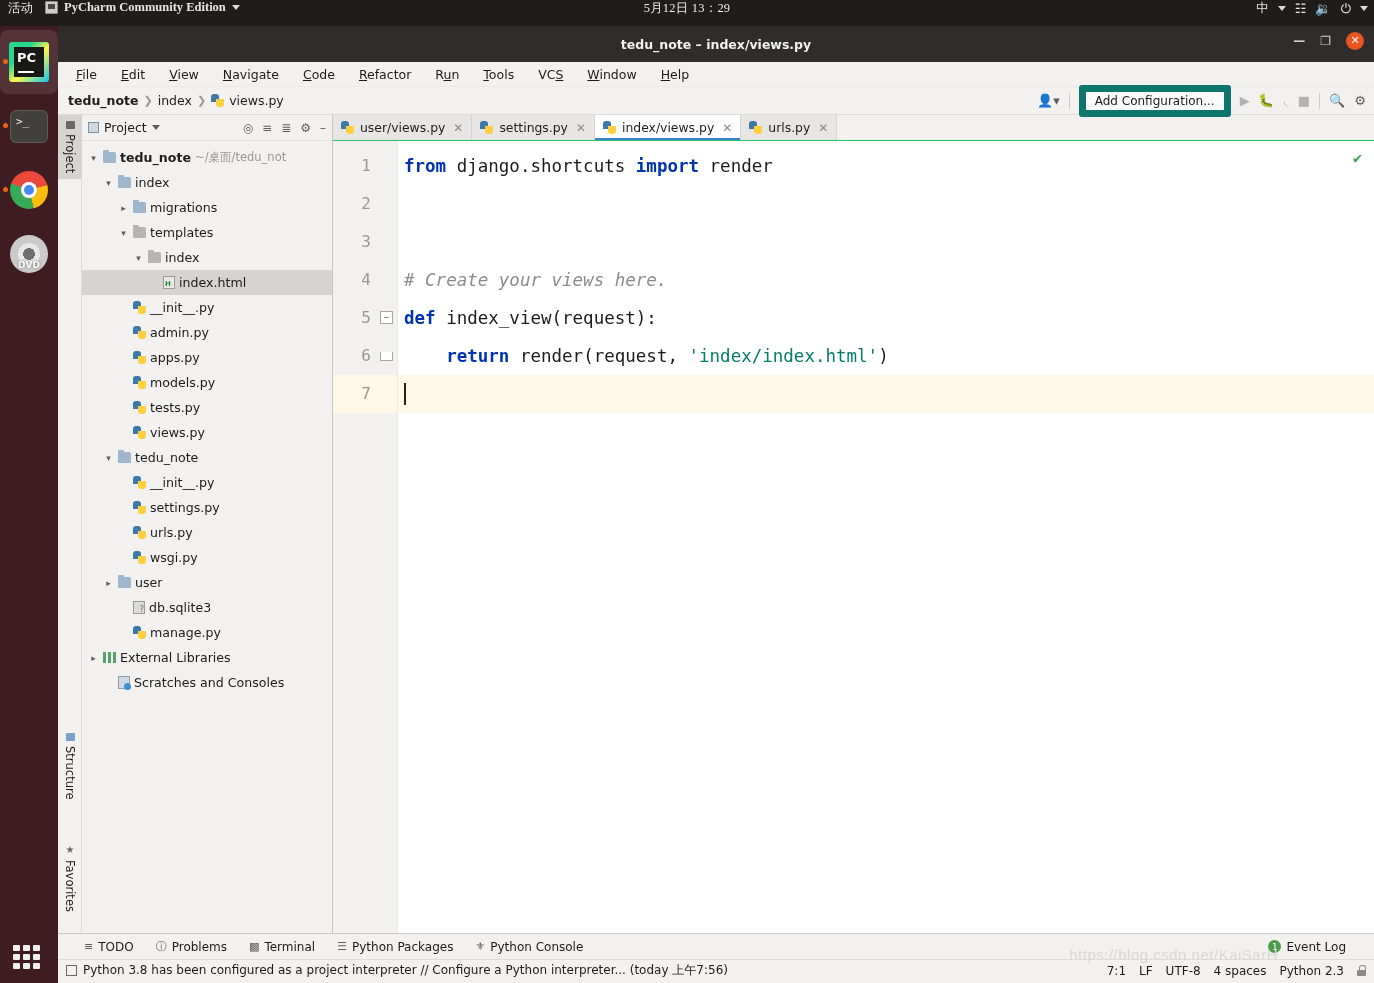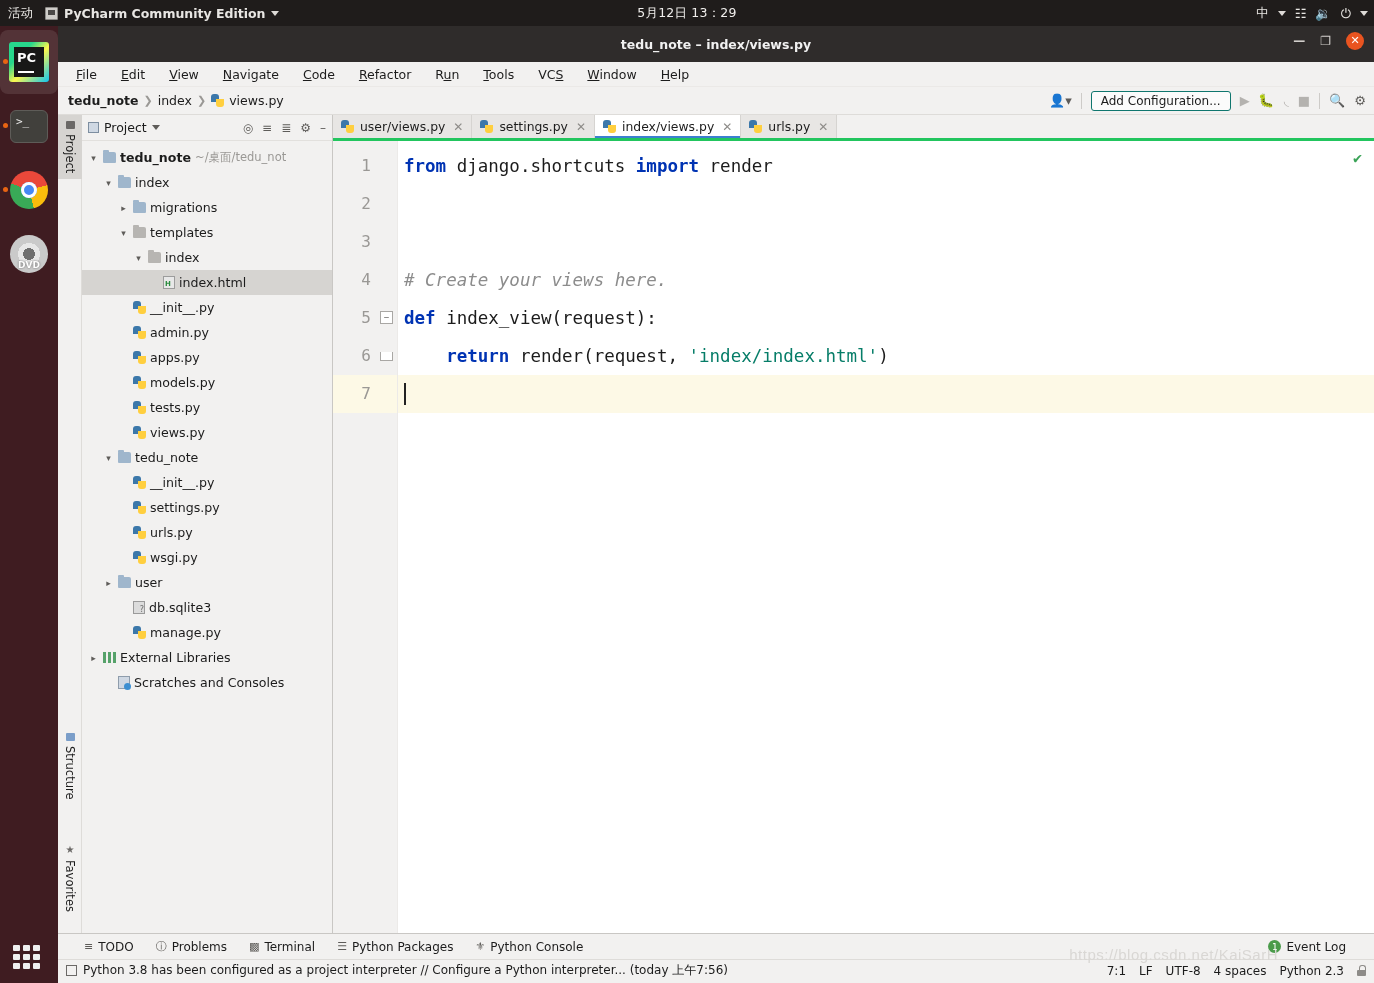--- a/index.html
+++ b/index.html
@@ -6,21 +6,21 @@
   html, body {
     width: 1374px; height: 983px;
     font-family: "DejaVu Sans", "Liberation Sans", sans-serif;
     overflow: hidden;
     background: #f2f1f0;
   }
   
   .gnome-panel {
     position: absolute; top: 0; left: 0; width: 1374px; height: 26px;
     background: #1f1c1b; color: #e8e6e3; font-size: 12.5px;
-    display: flex; align-items: center;
+    display: flex; align-items: flex-start; font-family: Liberation Serif, serif;
   }
   .gnome-activities { padding: 0 12px 0 8px; color: #e8e6e3; font-size: 12.5px; }
   .gnome-appname { display: flex; align-items: center; gap: 6px; font-weight: 600; font-size: 12.5px; }
   .mini-app-icon {
     width: 13px; height: 13px; background: #cfcdc9; border: 1px solid #8d8b88;
     border-radius: 1px; position: relative;
   }
   .mini-app-icon::after {
     content:""; position:absolute; left:2px; top:2px; width:7px; height:5px;
     background:#4b4947;
@@ -127,21 +127,21 @@
     background:#3c78aa;
   }
   .py-ico::after {
     content:""; position:absolute; right:0; bottom:0; width:8px; height:8px; border-radius:0 0 3px 3px;
     background:#ffcf3f;
   }
   .navbar-right { position:absolute; right:8px; display:flex; align-items:center; gap:9px; }
   .tb-ico { color:#5e5c59; font-size:13px; line-height:1; }
   .tb-ico.dim { color:#b4b2af; }
   .addconf {
-    border:1px solid #0f766e; background:#fbfbfb; border-radius:3px; font-size:12px;
+    border:7px solid #0f766e; background:#fbfbfb; border-radius:3px; font-size:12px;
     padding:2px 9px; color:#1c1c1c;
   }
   .vsep { width:1px; height:16px; background:#cdcbc8; }
 
   
   .body { display:flex; height: 818px; }
   .left-rail {
     width: 24px; background:#f2f1f0; border-right:1px solid #dedcd9; position:relative;
   }
   .rail-tab {
@@ -197,21 +197,21 @@
   }
   .scratch-ico::after {
     content:""; position:absolute; right:-2px; bottom:-2px; width:7px; height:7px; border-radius:50%;
     background:#3d8fd1;
   }
   .tlabel.bold { font-weight:700; }
   .tpath { color:#9a9895; font-size:11.5px; }
 
   
   .editor-area { flex:1; display:flex; flex-direction:column; background:#fff; min-width:0; }
-  .tabbar { height:26px; background:#f2f1f0; display:flex; align-items:stretch; border-bottom:3px solid #22c55e; }
+  .tabbar { height:26px; background:#f2f1f0; display:flex; align-items:stretch; border-bottom:1px solid #22c55e; }
   .etab {
     display:flex; align-items:center; gap:6px; padding:0 8px; font-size:12.4px; color:#1c1c1c;
     position:relative; background:#e8e6e4; border-right:1px solid #d6d4d1;
   }
   .etab.active { background:#fff; }
   .etab.active::after {
     content:""; position:absolute; left:0; right:0; bottom:0; height:2px; background:#3c7fd0;
   }
   .etab .x { color:#8d8b88; font-size:12px; margin-left:2px; }
   .code-wrap { flex:1; display:flex; position:relative; background:#fff; overflow:hidden; }

